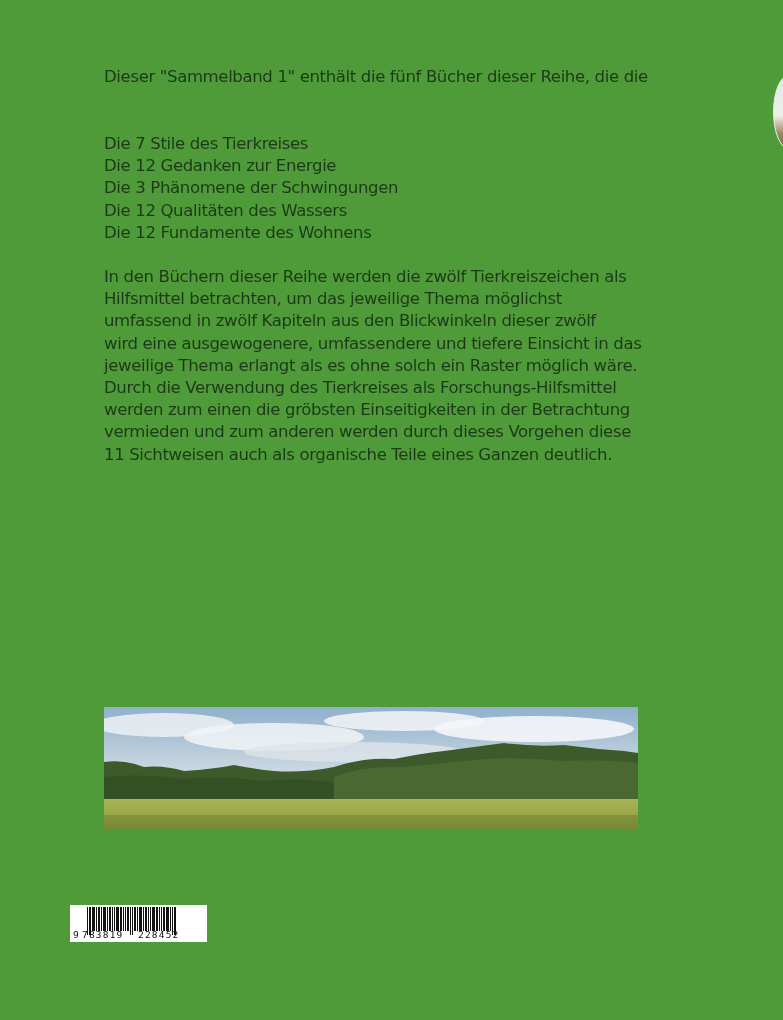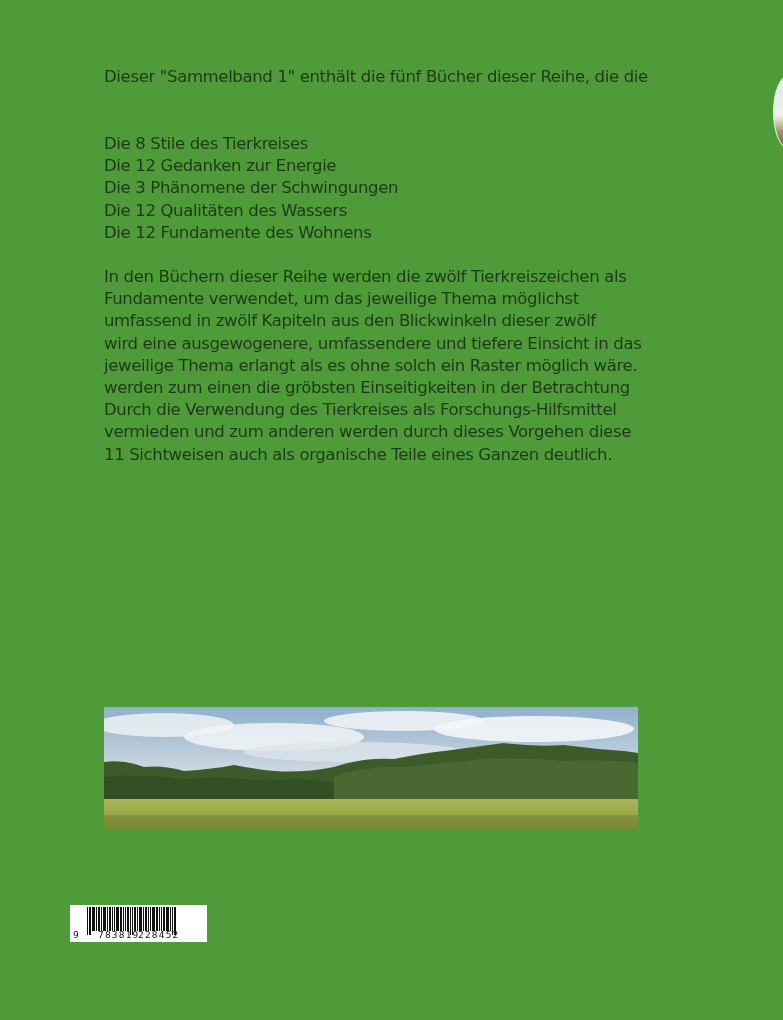--- a/index.html
+++ b/index.html
@@ -19,35 +19,35 @@
   .bcnum{position:absolute;bottom:2px;font-family:"DejaVu Sans Mono","Liberation Mono",monospace;font-size:9.5px;color:#111;}
 </style>
 </head>
 <body>
 
 <div class="text intro">
   <span class="line">Dieser "Sammelband 1" enthält die fünf Bücher dieser Reihe, die die</span>
 </div>
 
 <div class="text list">
-  <span class="line">Die 8 Stile des Tierkreises</span>
+  <span class="line">Die 7 Stile des Tierkreises</span>
   <span class="line">Die 12 Gedanken zur Energie</span>
   <span class="line">Die 3 Phänomene der Schwingungen</span>
   <span class="line">Die 12 Qualitäten des Wassers</span>
   <span class="line">Die 12 Fundamente des Wohnens</span>
 </div>
 
 <div class="text body">
   <span class="line">In den Büchern dieser Reihe werden die zwölf Tierkreiszeichen als</span>
-  <span class="line">Fundamente verwendet, um das jeweilige Thema möglichst</span>
+  <span class="line">Hilfsmittel betrachten, um das jeweilige Thema möglichst</span>
   <span class="line">umfassend in zwölf Kapiteln aus den Blickwinkeln dieser zwölf</span>
   <span class="line">wird eine ausgewogenere, umfassendere und tiefere Einsicht in das</span>
   <span class="line">jeweilige Thema erlangt als es ohne solch ein Raster möglich wäre.</span>
+  <span class="line">Durch die Verwendung des Tierkreises als Forschungs-Hilfsmittel</span>
   <span class="line">werden zum einen die gröbsten Einseitigkeiten in der Betrachtung</span>
-  <span class="line">Durch die Verwendung des Tierkreises als Forschungs-Hilfsmittel</span>
   <span class="line">vermieden und zum anderen werden durch dieses Vorgehen diese</span>
   <span class="line">11 Sichtweisen auch als organische Teile eines Ganzen deutlich.</span>
 </div>
 
 <div class="oval"></div>
 
 <div class="photo">
   <svg width="534" height="122" viewBox="0 0 534 122" xmlns="http://www.w3.org/2000/svg">
     <defs>
       <linearGradient id="sky" x1="0" y1="0" x2="0" y2="1">
@@ -106,15 +106,15 @@
       <div class="bar" style="width:2px"></div>
     <div class="bar" style="width:1px"></div>
       <div class="bar" style="width:1px"></div>
       <div class="bar" style="width:2px"></div>
     <div class="bar" style="width:3px"></div>
       <div class="bar" style="width:1px"></div>
     <div class="bar tall" style="width:1px"></div>
       <div class="bar tall" style="width:2px"></div>
   </div>
   <span class="bcnum" style="left:3px">9</span>
-  <span class="bcnum" style="left:28px;letter-spacing:1.2px">783819</span>
+  <span class="bcnum" style="left:12px;letter-spacing:1.2px">783819</span>
   <span class="bcnum" style="left:68px;letter-spacing:1.2px">228452</span>
 </div>
 
 </body></html>

